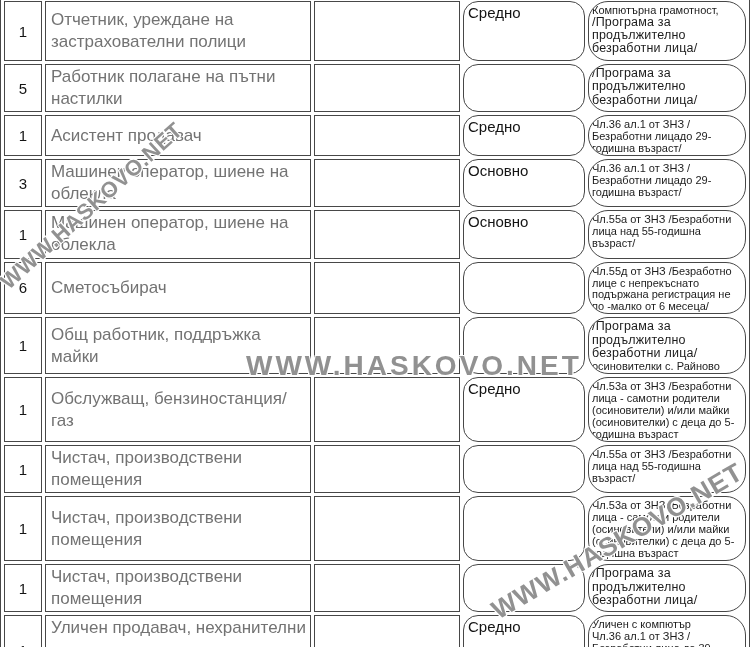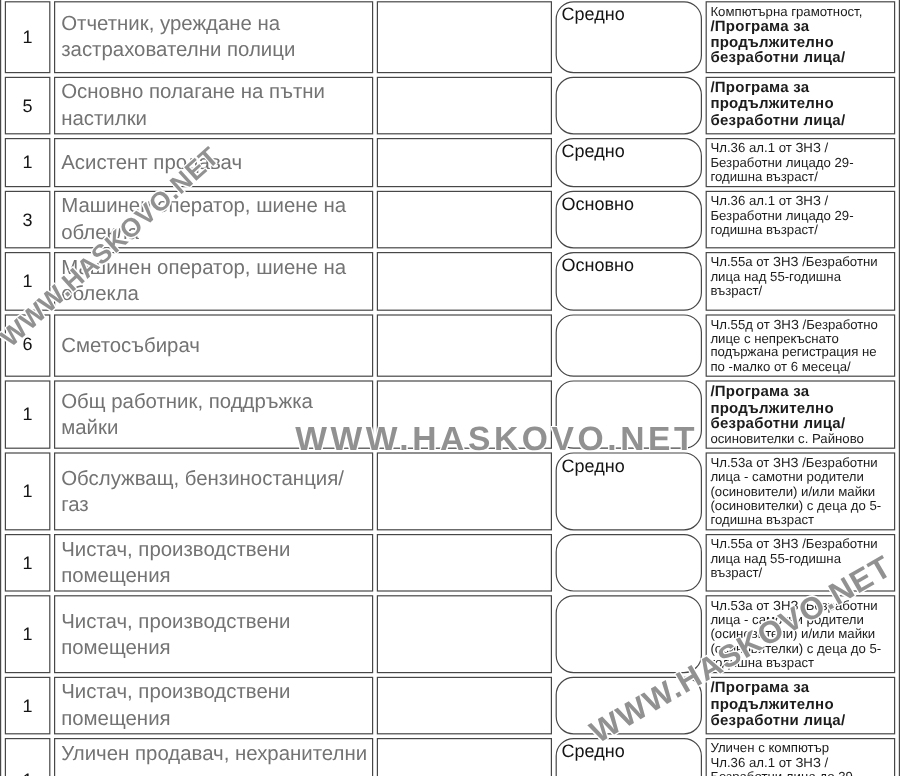--- a/index.html
+++ b/index.html
@@ -21,23 +21,23 @@
   }
   td {
     border: 1px solid #474747;
     overflow: hidden;
     background: #ffffff;
   }
   td.count  { text-align: center; vertical-align: middle; font-size: 15px; color: #141414; }
   td.title  { vertical-align: middle; font-size: 17px; line-height: 1.3; padding: 1px 4px 1px 5px; color: #737373; white-space: pre-line; }
   td.empty  { }
   td.edu    { vertical-align: top; font-size: 15px; padding: 2px 2px 0 4px; color: #141414; border-radius: 15px; }
-  td.notes  { vertical-align: top; font-size: 11px; line-height: 1.09; padding: 2px 2px 1px 3px; color: #1c1c1c; }
+  td.notes  { vertical-align: top; font-size: 11px; line-height: 1.09; padding: 2px 2px 1px 3px; color: #1c1c1c; border-radius: 20px; }
   td.notes .seg { }
-  td.notes .seg.bold { font-weight: bold; font-size: 12.5px; line-height: 1.06; letter-spacing: 0.2px; }
+  td.notes .seg.bold { font-weight: normal; font-size: 12.5px; line-height: 1.06; letter-spacing: 0.2px; }
   .wm {
     position: absolute;
     font-weight: bold;
     color: rgba(136,136,136,0.92);
     text-shadow: -1px -1px 0 #ffffff, 1px -1px 0 #ffffff, -1px 1px 0 #ffffff, 1px 1px 0 #ffffff;
     white-space: nowrap;
     pointer-events: none;
     z-index: 5;
   }
   .wm1 { left: 4px;   top: 272px; font-size: 22px; letter-spacing: 0.5px; transform: rotate(-42deg); transform-origin: 0 50%; }
@@ -63,21 +63,21 @@
             <td class="title">Отчетник, уреждане на застрахователни полици</td>
             <td class="empty"></td>
             <td class="edu">Средно</td>
             <td class="notes">
               <div class="seg">Компютърна грамотност,</div>
               <div class="seg bold">/Програма за продължително безработни лица/</div>
             </td>
           </tr>
           <tr style="height: 45px;">
             <td class="count">5</td>
-            <td class="title">Основно полагане на пътни настилки</td>
+            <td class="title">Работник полагане на пътни настилки</td>
             <td class="empty"></td>
             <td class="edu"></td>
             <td class="notes">
               <div class="seg bold">/Програма за продължително безработни лица/</div>
             </td>
           </tr>
           <tr style="height: 39px;">
             <td class="count">1</td>
             <td class="title">Асистент продавач</td>
             <td class="empty"></td>

